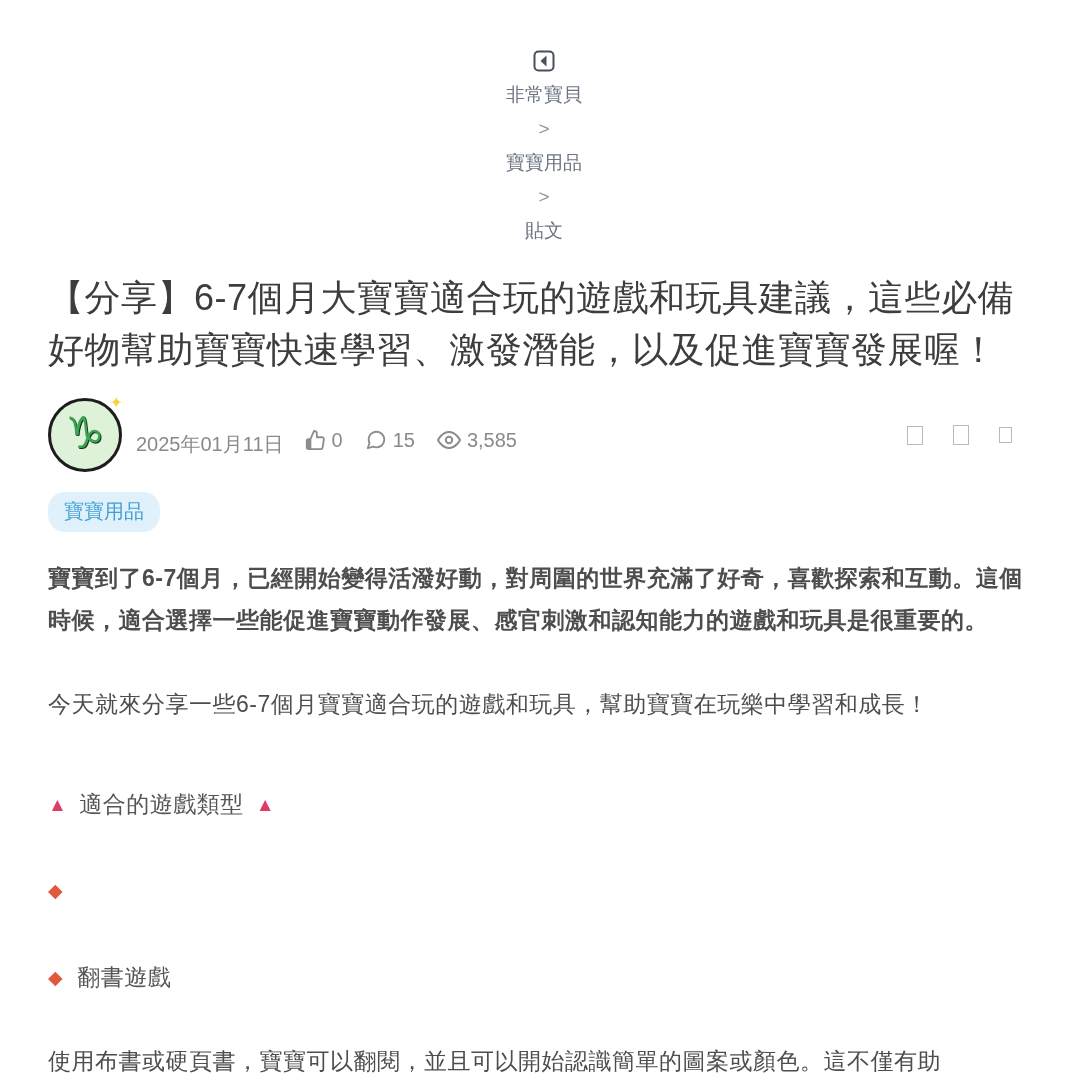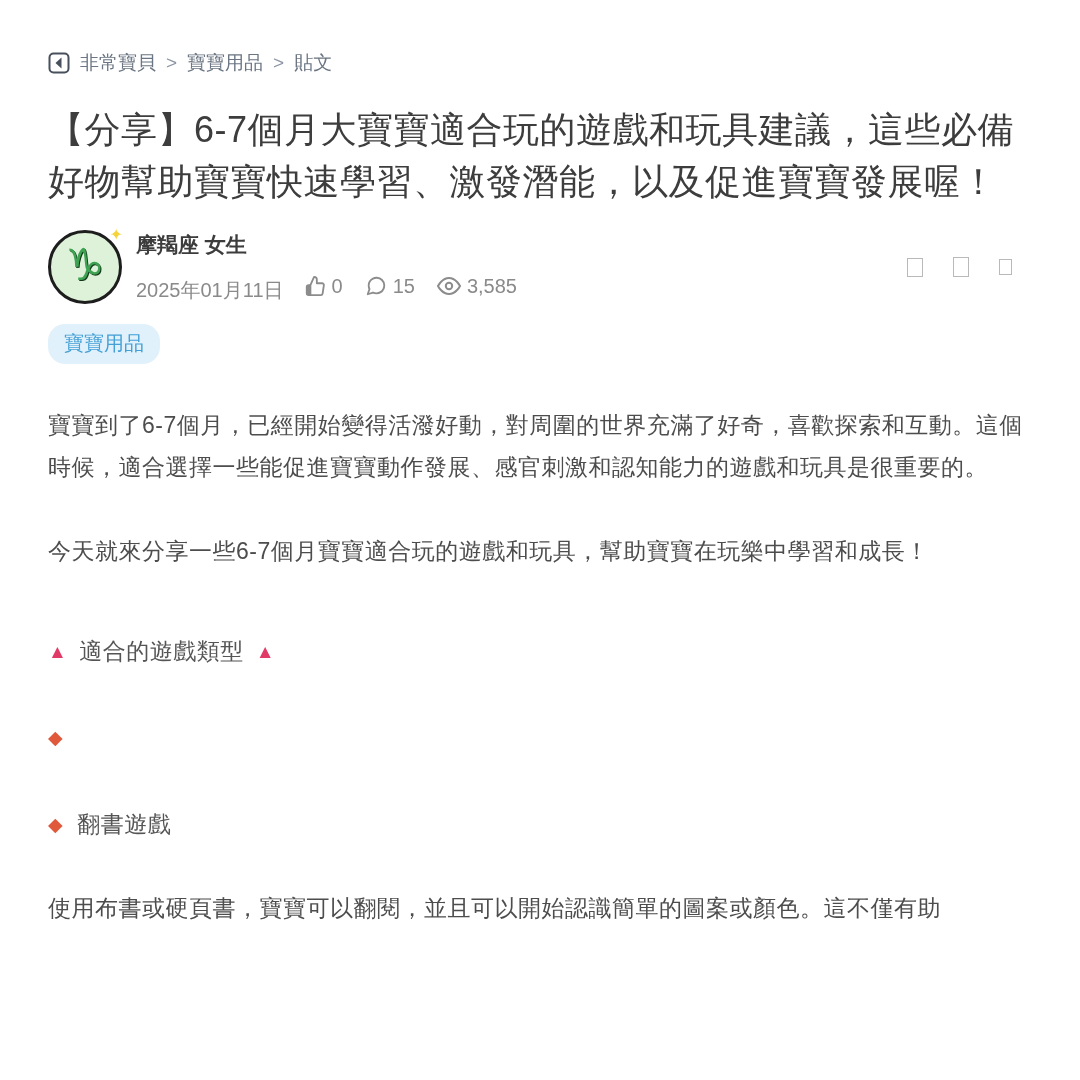--- a/index.html
+++ b/index.html
@@ -10,20 +10,21 @@
   }
   .page { padding: 50px 40px 0 48px; }
 
   
   .breadcrumb {
     display: flex;
     align-items: center;
     gap: 10px;
     font-size: 19px;
     color: #6b7583;
+    flex-direction: column;
   }
   .back-btn {
     width: 22px; height: 22px;
     display: inline-flex;
     align-items: center;
     justify-content: center;
     cursor: pointer;
   }
   .crumb { cursor: pointer; }
   .crumb-sep { color: #8b95a3; }
@@ -116,21 +117,21 @@
     color: #45a0d6;
     font-size: 20px;
     padding: 6px 16px 7px 16px;
     border-radius: 17px;
     cursor: pointer;
   }
 
   
   .article { font-size: 23px; line-height: 42px; color: #4d4d4d; }
   .para { margin-top: 42px; letter-spacing: 0.5px; }
-  .para.first { margin-top: 40px; }
+  .para.first { margin-top: 25px; font-weight: bold; }
 
   .section-heading {
     margin-top: 58px;
     display: flex;
     align-items: center;
     gap: 12px;
     font-size: 23px;
     color: #555555;
     letter-spacing: 0.5px;
   }
@@ -166,21 +167,20 @@
   </div>
 
   <h1 class="post-title">【分享】6-7個月大寶寶適合玩的遊戲和玩具建議，這些必備好物幫助寶寶快速學習、激發潛能，以及促進寶寶發展喔！</h1>
 
   <div class="author-row">
     <div class="avatar">
       <span class="zodiac-glyph">♑</span>
       <span class="sparkle">✦</span>
     </div>
     <div class="author-meta">
-      <div class="author-name">摩羯座 女生</div>
       <div class="meta-line">
         <span class="meta-date">2025年01月11日</span>
         <span class="stat">
           <span>
             <svg width="22" height="22" viewBox="0 0 24 24" fill="none" stroke="#8c8c8c" stroke-width="2" stroke-linejoin="round">
               <path d="M14 9V5a3 3 0 0 0-3-3l-4 9v11h11.28a2 2 0 0 0 2-1.7l1.38-9a2 2 0 0 0-2-2.3z"></path>
               <path d="M7 22H5a2 2 0 0 1-2-2v-7a2 2 0 0 1 2-2h2" fill="#8c8c8c"></path>
             </svg>
           </span>
           <span>0</span>

